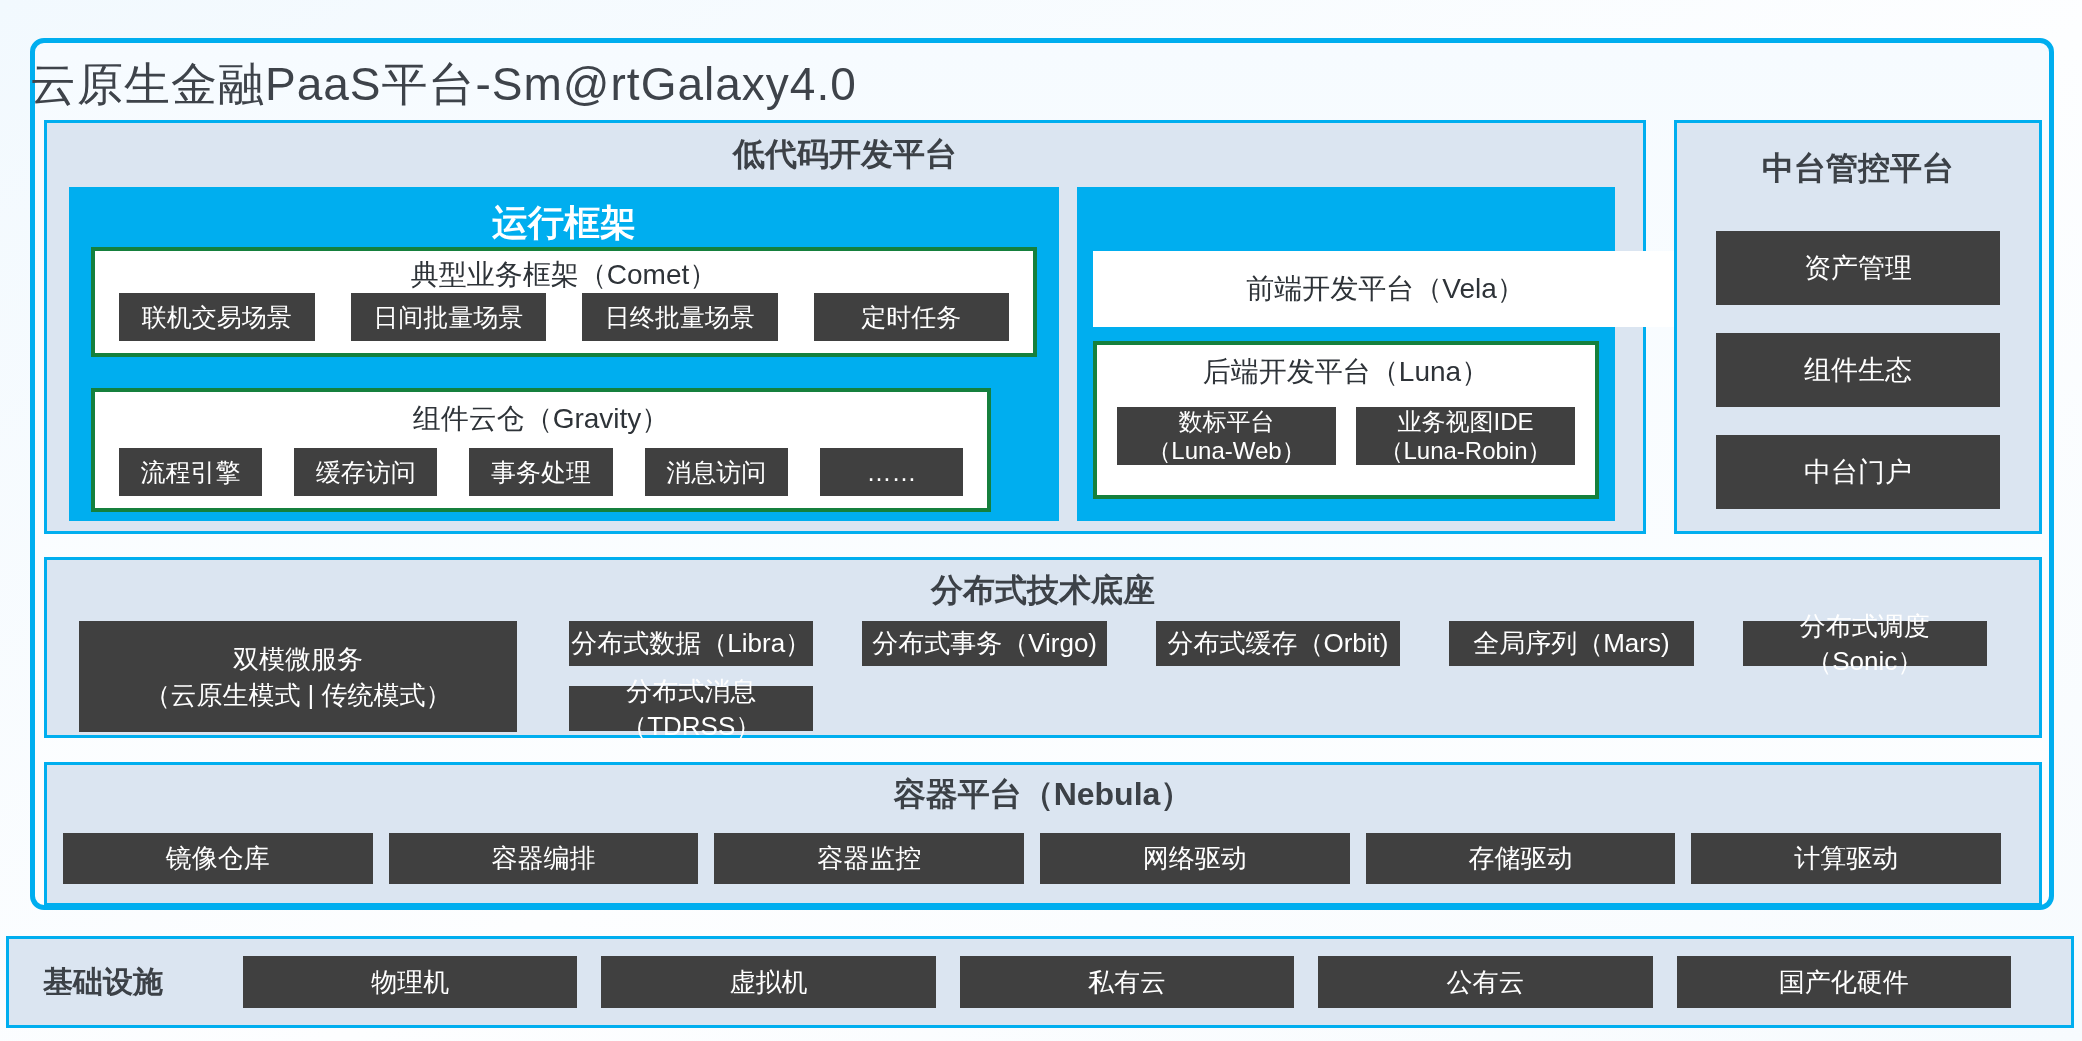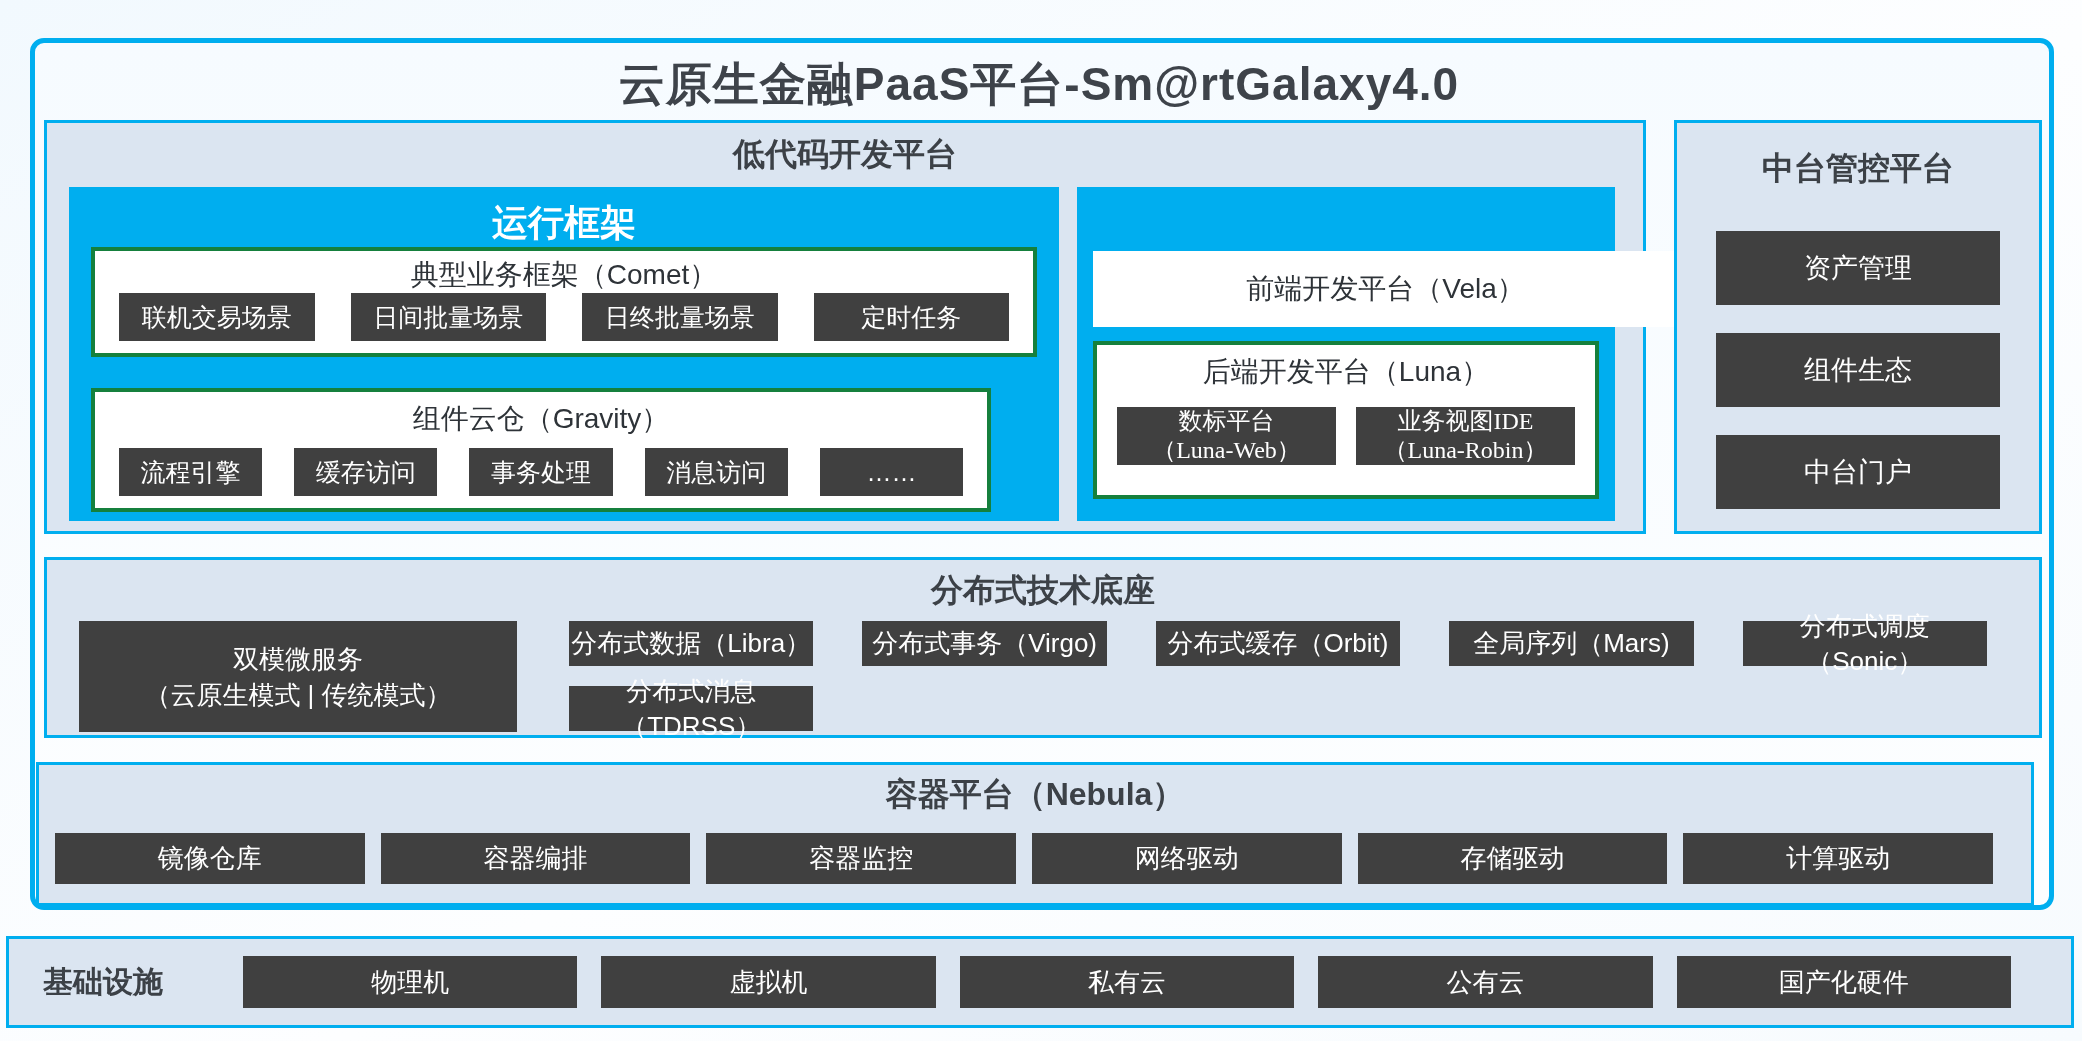--- a/index.html
+++ b/index.html
@@ -10,21 +10,21 @@
     background:linear-gradient(150deg,#f2f9fe 0%, #fdfeff 55%, #f7fbfe 100%);
     overflow:hidden;
   }
   .outer-frame {
     position:absolute; left:30px; top:38px; width:2024px; height:872px;
     border:5px solid #00AEEF; border-radius:14px;
     background:linear-gradient(180deg,#f6fbff 0%, #fdfeff 100%);
   }
   .page-title {
     position:absolute; left:30px; top:54px; width:2018px;
-    text-align:center; font-size:46px; font-weight:700; color:#3E434A;
+    font-size:46px; font-weight:400; color:#3E434A;
     letter-spacing:1px;
   }
   .panel {
     position:absolute; background:#DBE5F1; border:3px solid #00AEEF;
   }
   .panel-h {
     text-align:center; font-size:32px; font-weight:700; color:#3C4147;
   }
   .cyanbox { position:absolute; background:#00AEEF; }
   .cyanbox-h {
@@ -56,41 +56,41 @@
   .gravity-row { left:24px; right:24px; bottom:12px; gap:32px; }
   .gravity-row .btn { flex:1; height:48px; font-size:25px; }
 
   .dev-box { left:1030px; top:64px; width:538px; height:334px; }
   .dev-box .cyanbox-h { margin-top:12px; }
   .vela-box { left:16px; top:64px; width:585px; height:76px;
     display:flex; align-items:center; justify-content:center;
     font-size:28px; color:#2E3338; }
   .luna-box { left:16px; top:154px; width:506px; height:158px; }
   .luna-box .wbox-h { margin-top:8px; }
-  .luna-row { left:20px; right:20px; top:62px; gap:20px;font-family:Liberation Serif, serif; }
+  .luna-row { left:20px; right:20px; top:62px; gap:20px; }
   .luna-row .btn { flex:1; height:58px; font-size:24px; flex-direction:column; line-height:29px; }
 
   
   .p-mid { left:1674px; top:120px; width:368px; height:414px;
     display:flex; flex-direction:column; align-items:center; }
   .p-mid .panel-h { margin-top:24px; }
   .p-mid .btn { width:284px; height:74px; font-size:27px; }
   .mid-col { display:flex; flex-direction:column; gap:28px; margin-top:40px; }
 
   
   .p-dist { left:44px; top:557px; width:1998px; height:181px; }
   .p-dist .panel-h { margin-top:9px; }
   .dual-box { position:absolute; left:32px; top:61px; width:438px; height:111px;
     flex-direction:column; font-size:26px; line-height:36px; }
   .dist-grid { position:absolute; left:522px; top:61px; right:52px;
     display:grid; grid-template-columns:repeat(5,1fr); column-gap:49px; row-gap:20px; }
   .dist-grid .btn { height:45px; font-size:26px; }
 
   
-  .p-cont { left:36px; top:762px; width:1998px; height:144px; }
+  .p-cont { left:44px; top:762px; width:1998px; height:144px; }
   .p-cont .panel-h { margin-top:8px; }
   .cont-row { left:16px; right:38px; top:68px; gap:16px; }
   .cont-row .btn { flex:1; height:51px; font-size:26px; }
 
   
   .p-infra { left:6px; top:936px; width:2068px; height:92px;
     display:flex; align-items:center; padding:0 60px 0 34px; }
   .infra-label { font-size:30px; font-weight:700; color:#3C4147; width:146px; }
   .infra-row { flex:1; display:flex; gap:24px; margin-left:54px; }
   .infra-row .btn { flex:1; height:52px; font-size:26px; }

